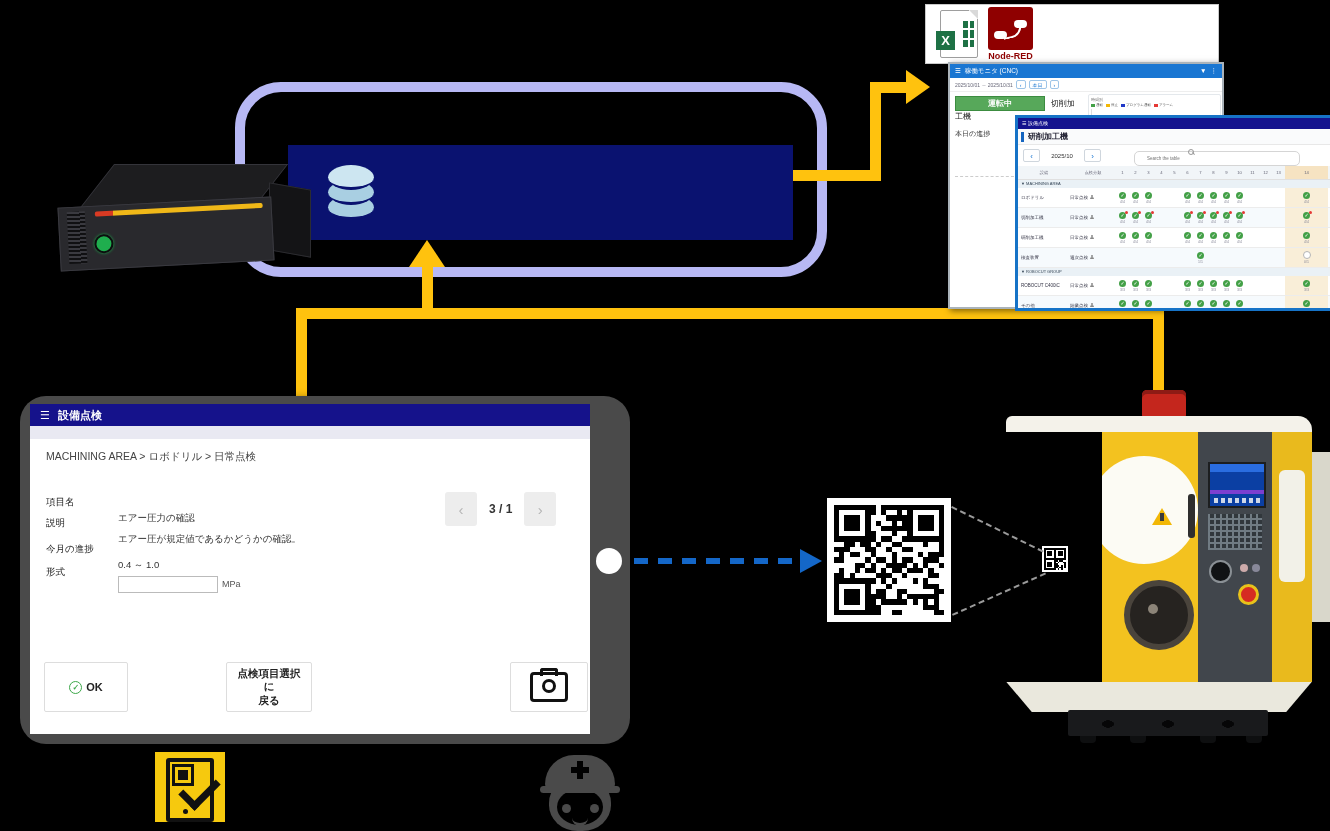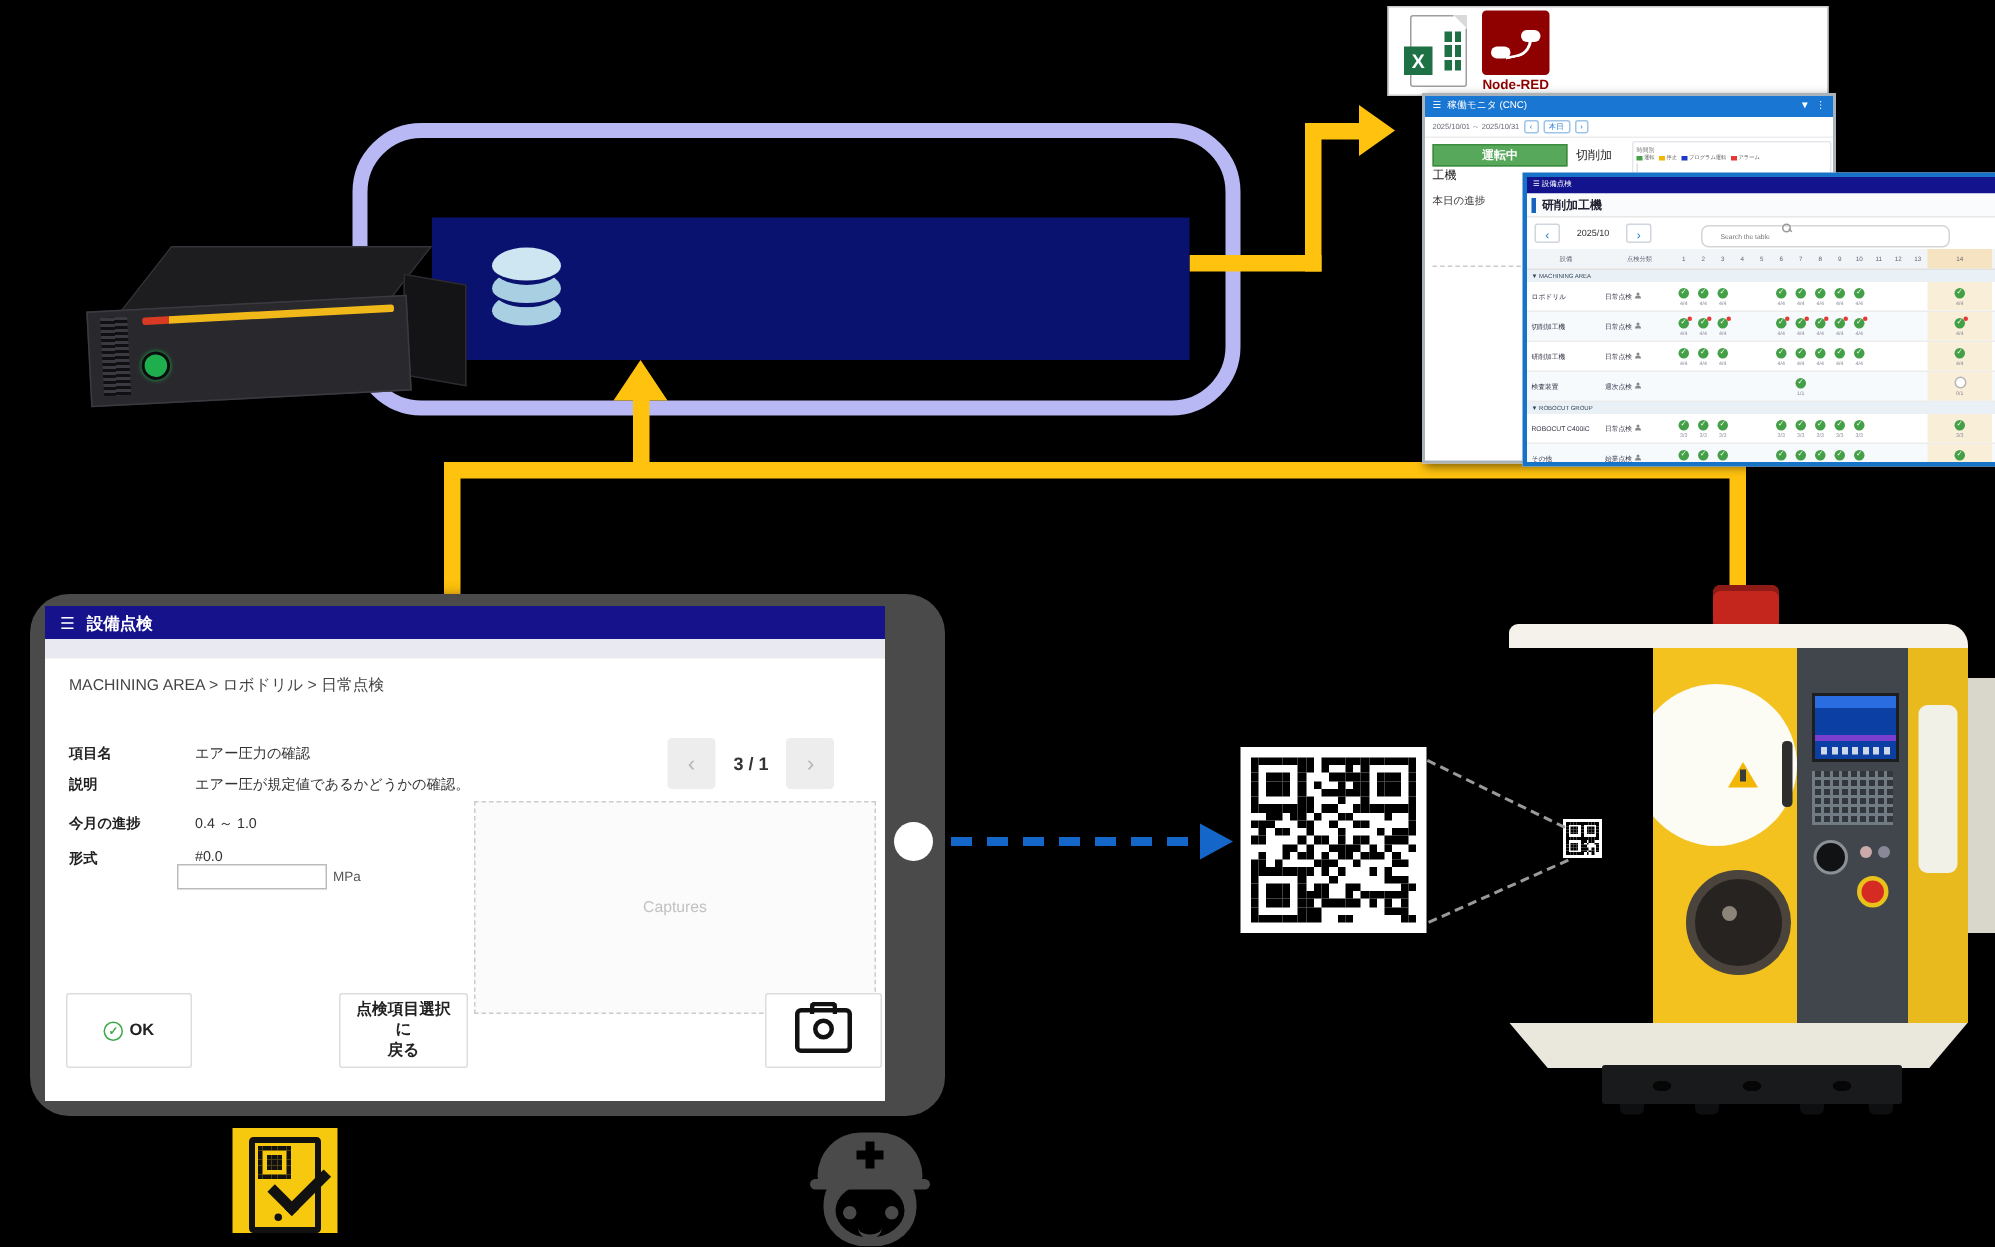--- a/index.html
+++ b/index.html
@@ -147,22 +147,22 @@
   .ic-link{width:9px;height:6px;position:relative;}
   .ic-link::before,.ic-link::after{content:'';position:absolute;top:0;width:5px;height:5px;
     border:1px solid #555;border-radius:50%;}
   .ic-link::before{left:0;} .ic-link::after{right:0;}
   .ic-img{width:9px;height:8px;border:1px solid #555;position:relative;}
   .ic-img::after{content:'';position:absolute;left:1px;bottom:0;border-left:3px solid transparent;
     border-right:3px solid transparent;border-bottom:4px solid #777;}
   .ic-hist{width:8px;height:8px;border:1px solid #555;position:relative;background:#fff;}
   .ic-hist::before{content:'';position:absolute;left:2px;top:-3px;width:8px;height:8px;
     border:1px solid #999;background:#fff;z-index:-1;}
-  .t-label{position:absolute;left:16px;font-size:9.5px;font-weight:bold;color:#222;}
-  .t-value{position:absolute;left:100px;font-size:9.5px;color:#333;}
+  .t-label{position:absolute;left:16px;font-size:9.5px;font-weight:normal;color:#222;}
+  .t-value{position:absolute;left:88px;font-size:9.5px;color:#333;margin-top:16px;}
   .t-input{position:absolute;left:88px;top:172px;width:92px;height:15px;border:1px solid #bbb;
     font-size:9px;padding:0 3px;}
   .t-unit{position:absolute;left:192px;top:175px;font-size:9px;color:#555;}
   .t-pager{position:absolute;left:415px;top:88px;display:flex;align-items:center;gap:12px;}
   .t-pbtn{width:32px;height:34px;background:#ededed;border:none;border-radius:3px;color:#b5b5b5;
     font-size:15px;line-height:34px;text-align:center;}
   .t-page{font-size:12px;font-weight:bold;color:#333;}
   .t-captures{position:absolute;left:286px;top:130px;width:266px;height:140px;background:#fbfbfb;
     border:1px dashed #ccc;display:flex;align-items:center;justify-content:center;}
   .t-cap-txt{color:#c2c2c2;font-size:10.5px;}
@@ -706,23 +706,20 @@
       <div class="t-value" style="top:139px;">0.4 ～ 1.0</div>
       <div class="t-label" style="top:162px;">形式</div>
       <div class="t-value" style="top:162px;">#0.0</div>
       <input class="t-input" value="" style="">
       <div class="t-unit">MPa</div>
       <div class="t-pager">
         <button class="t-pbtn">‹</button>
         <span class="t-page">3 / 1</span>
         <button class="t-pbtn">›</button>
       </div>
-      <div class="t-captures">
-        <span class="t-cap-txt">Captures</span>
-      </div>
       <button class="t-bbtn t-ok">
         <span class="ok-ic">✓</span>
         <span>OK</span>
       </button>
       <button class="t-bbtn t-back">
         <span><span>点検項目選択に</span><br><span>戻る</span></span>
       </button>
       <button class="t-bbtn t-cam">
         <span class="cam-ic"></span>
       </button>

